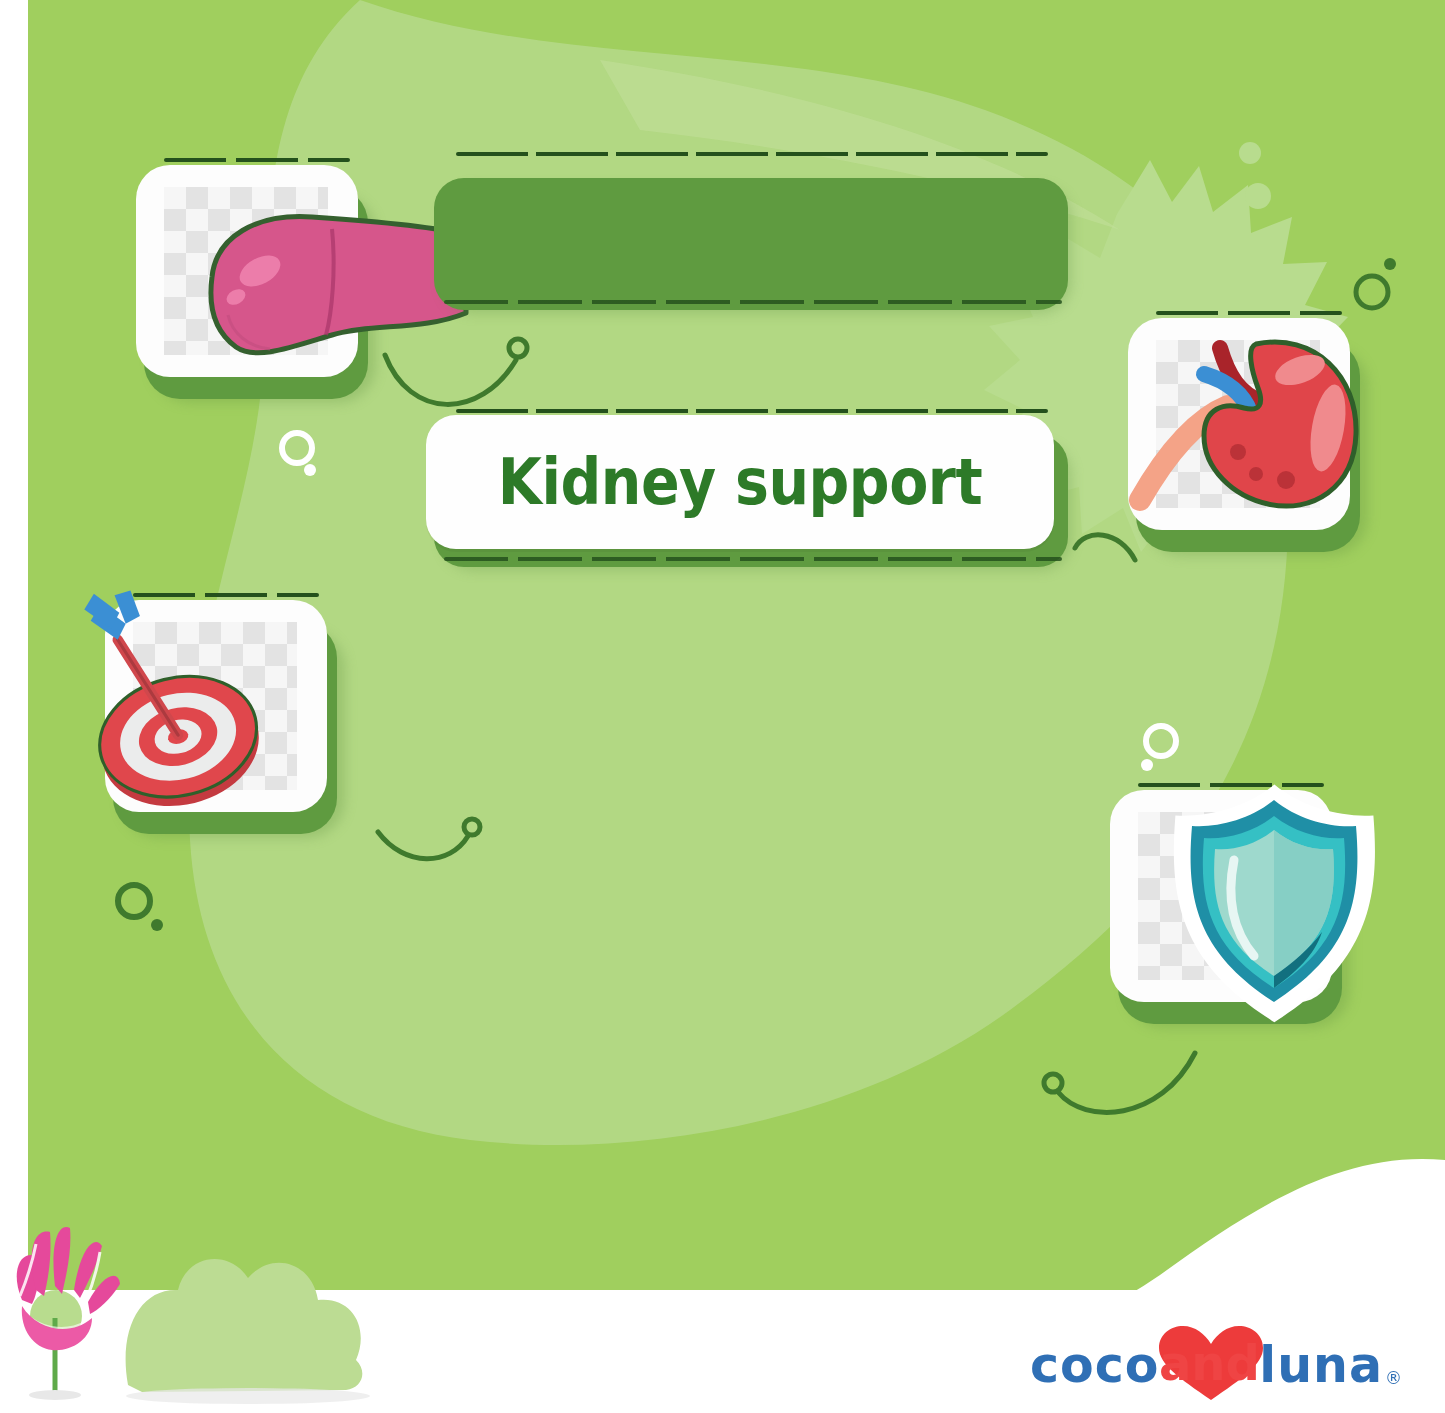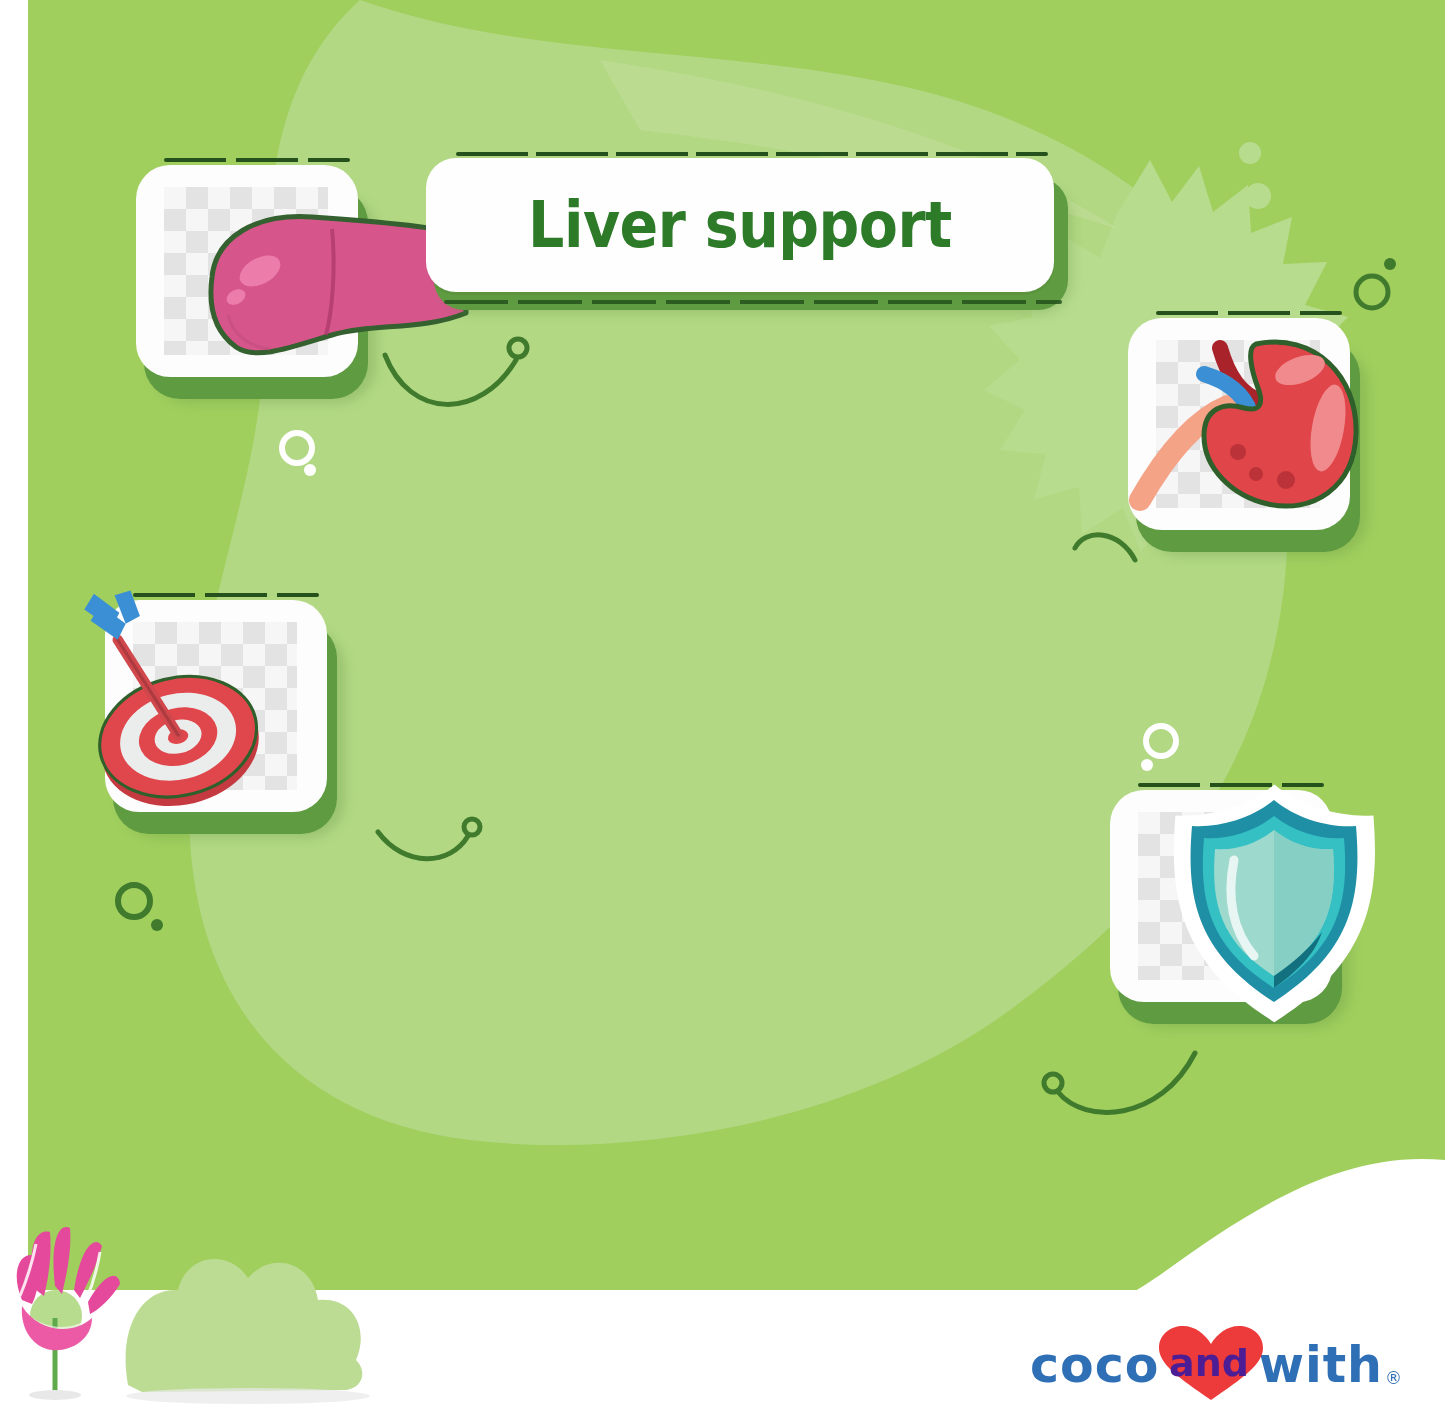--- a/index.html
+++ b/index.html
@@ -212,24 +212,24 @@
     height: 78px;
     margin: 0 -4px;
     display: flex;
     align-items: center;
     justify-content: center;
   }
   .logo-heart svg { position: absolute; left: 0; top: 0; }
   .logo-and {
     position: relative;
     z-index: 2;
-    color: #4c1d95;
+    color: #ef4444;
     font-family: "DejaVu Sans", sans-serif;
     font-weight: bold;
-    font-size: 38px;
+    font-size: 48px;
     line-height: 1;
     margin-top: -4px;
   }
   .logo-reg {
     font-family: "DejaVu Sans", sans-serif;
     font-size: 17px;
     color: #2f6fb5;
     align-self: flex-end;
     margin-bottom: 16px;
     margin-left: 2px;
@@ -448,40 +448,45 @@
           <path d="M 92 176 C 110 164, 128 148, 140 132
                    C 132 156, 114 172, 92 188 Z" fill="#12707f"></path>
         </g>
       </svg>
     </div>
   </div>
 
   <div class="card-row r1">
     <div class="card-shadow"></div>
     <div class="card-base"></div>
+    <div class="card-topline"></div>
+  </div>
+
+  <div class="card-row r2">
+    <div class="card-shadow"></div>
+    <div class="card-base"></div>
     <div class="card-face">
-      <span class="card-label">Liver support</span>
+      <span class="card-label">Kidney support</span>
     </div>
     <div class="card-topline"></div>
   </div>
-
 
 
 
   <div class="logo">
     <span class="logo-word">coco</span>
     <span class="logo-heart">
       <svg width="112" height="78" viewBox="0 0 112 78">
         <path d="M 56 74
                  C 24 52, 4 38, 4 22
                  C 4 8, 16 0, 28 0
                  C 40 0, 50 8, 56 18
                  C 62 8, 72 0, 84 0
                  C 96 0, 108 8, 108 22
                  C 108 38, 88 52, 56 74 Z" fill="#ed3b3b"></path>
       </svg>
       <span class="logo-and">and</span>
     </span>
-    <span class="logo-word">with</span>
+    <span class="logo-word">luna</span>
     <span class="logo-reg">®</span>
   </div>
 
 </div>
 
 </body></html>

